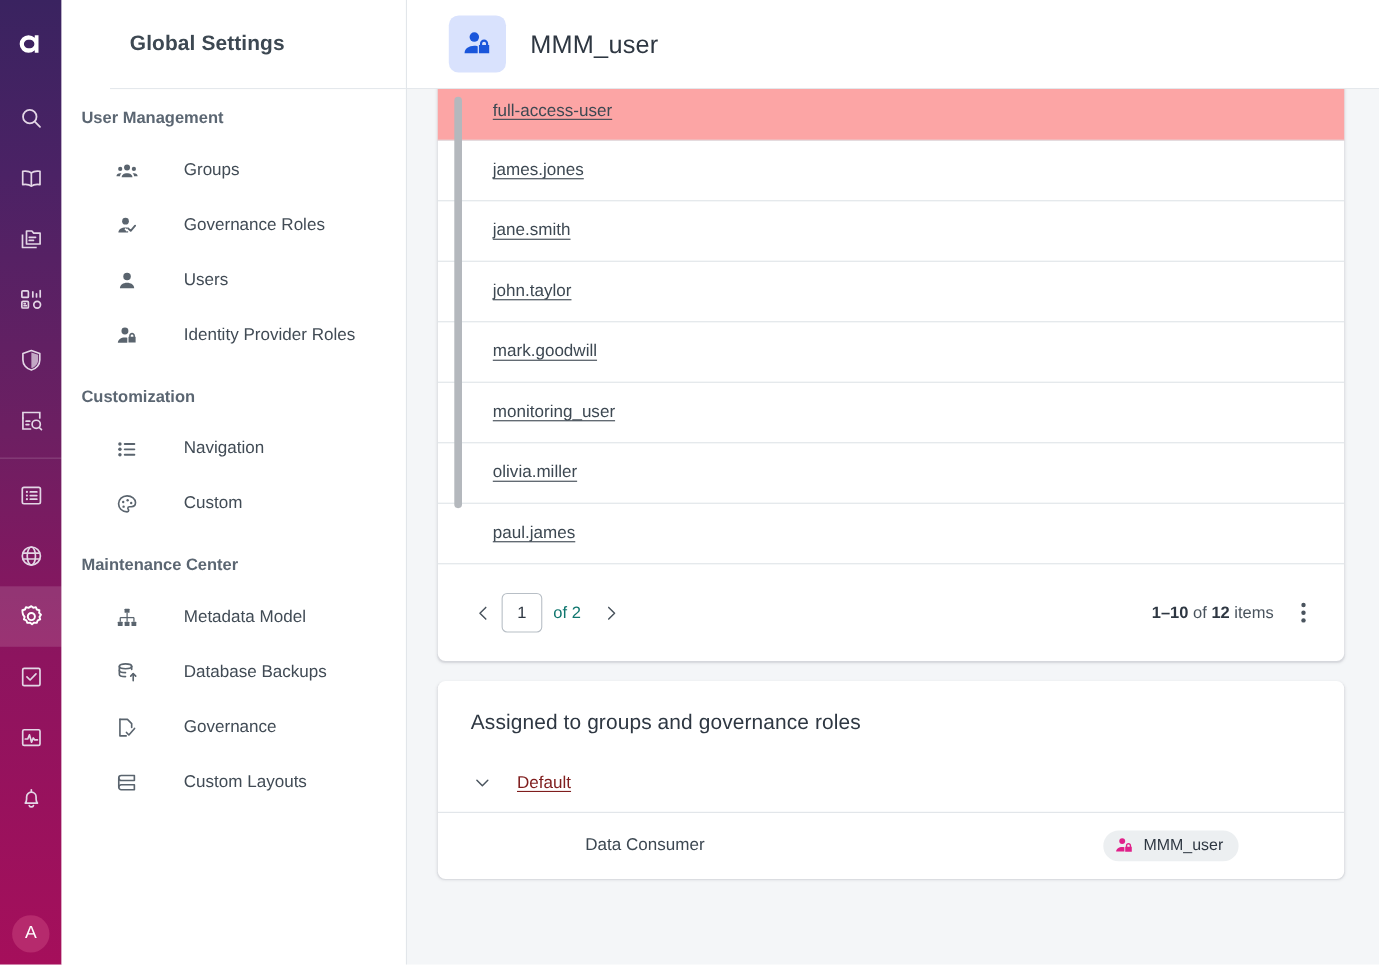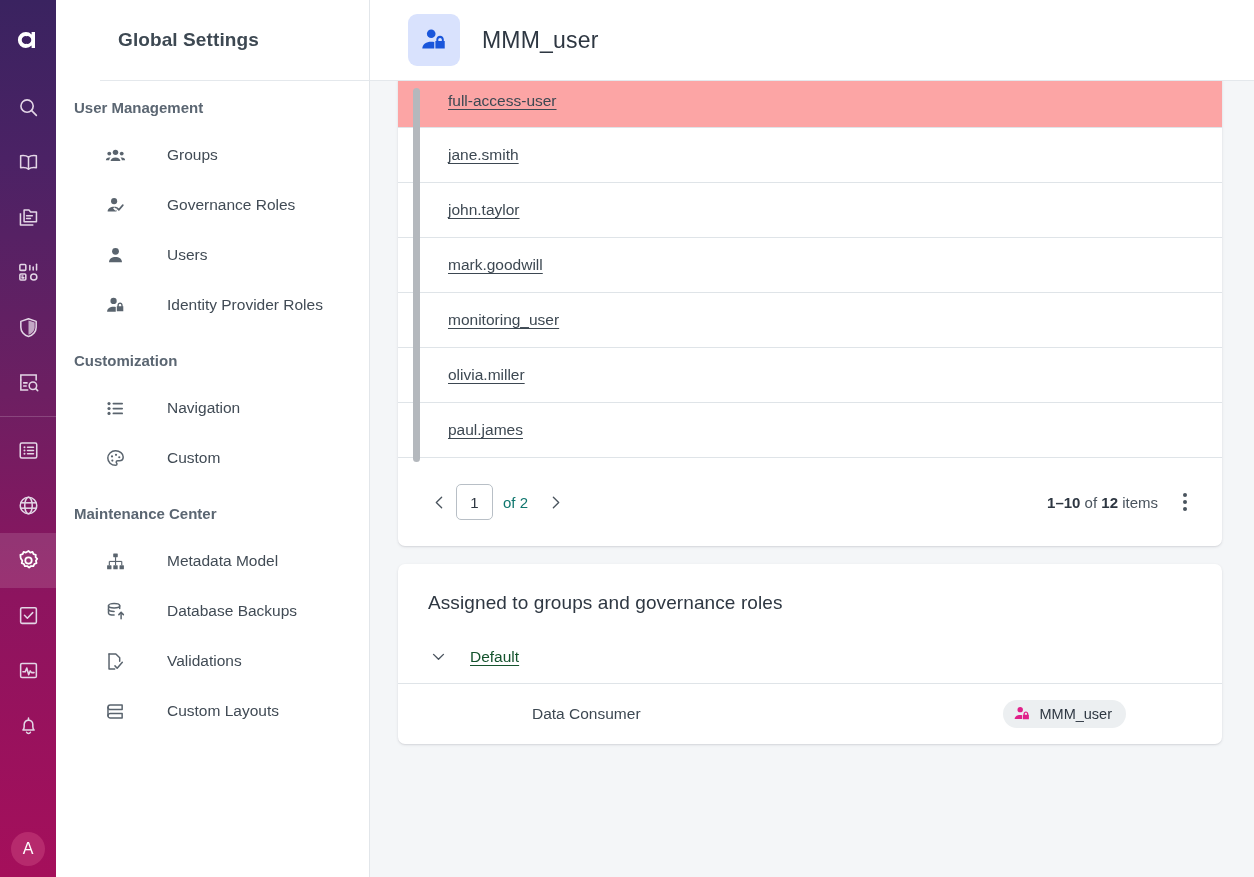--- a/index.html
+++ b/index.html
@@ -142,21 +142,21 @@
     font-size: 19px; color: #2e3742; font-weight: 400;
     padding: 28px 0 0 30px; letter-spacing: .1px;
   }
   .grp-row {
     height: 54px; display: flex; align-items: center;
     padding-left: 30px; gap: 22px;
     border-bottom: 1px solid #dfe4e8; margin-top: 16px;
   }
   .chev { width: 20px; height: 20px; display:flex; align-items:center; justify-content:center; cursor:pointer; }
   .grp-link {
-    font-size: 15.5px; color: #14532d; text-decoration: underline;
+    font-size: 15.5px; color: #7f1d1d; text-decoration: underline;
     text-underline-offset: 3px; cursor: pointer;
   }
   .role-row {
     height: 60px; display: flex; align-items: center;
     padding-left: 134px; padding-right: 96px;
   }
   .role-link {
     font-size: 15.5px; color: #3d4852; 
     text-underline-offset: 3px; cursor: pointer;
   }
@@ -411,21 +411,21 @@
         </div>
 
         <div class="nav-item">
           <span class="nav-ico">
             <svg width="21" height="21" viewBox="0 0 24 24" fill="none" stroke="#5a646e" stroke-width="1.7" stroke-linecap="round" stroke-linejoin="round">
               <path d="M4.6 3.4h7.8l4.4 4.4v4"></path>
               <path d="M4.6 3.4v17.2h6.5"></path>
               <polyline points="11.4,17 13.9,19.6 19.8,12.8"></polyline>
             </svg>
           </span>
-          <span class="nav-label">Validations</span>
+          <span class="nav-label">Governance</span>
         </div>
 
         <div class="nav-item">
           <span class="nav-ico">
             <svg width="21" height="21" viewBox="0 0 24 24" fill="none" stroke="#5a646e" stroke-width="1.7" stroke-linejoin="round">
               <path d="M6 4.6h13.6v5.2H6a2.6 2.6 0 0 1 0-5.2z"></path>
               <path d="M6 14.2h13.6v5.2H6a2.6 2.6 0 0 1 0-5.2z"></path>
               <line x1="3.4" y1="7.2" x2="3.4" y2="16.8" stroke-linecap="round"></line>
             </svg>
           </span>
@@ -450,20 +450,23 @@
       </div>
       <div class="entity-title">MMM_user</div>
     </div>
 
     <div class="main-body">
 
       <div class="card card-users">
 
         <div class="urow first">
           <span class="ulink">full-access-user</span>
+        </div>
+        <div class="urow">
+          <span class="ulink">james.jones</span>
         </div>
         <div class="urow">
           <span class="ulink">jane.smith</span>
         </div>
         <div class="urow">
           <span class="ulink">john.taylor</span>
         </div>
         <div class="urow">
           <span class="ulink">mark.goodwill</span>
         </div>

